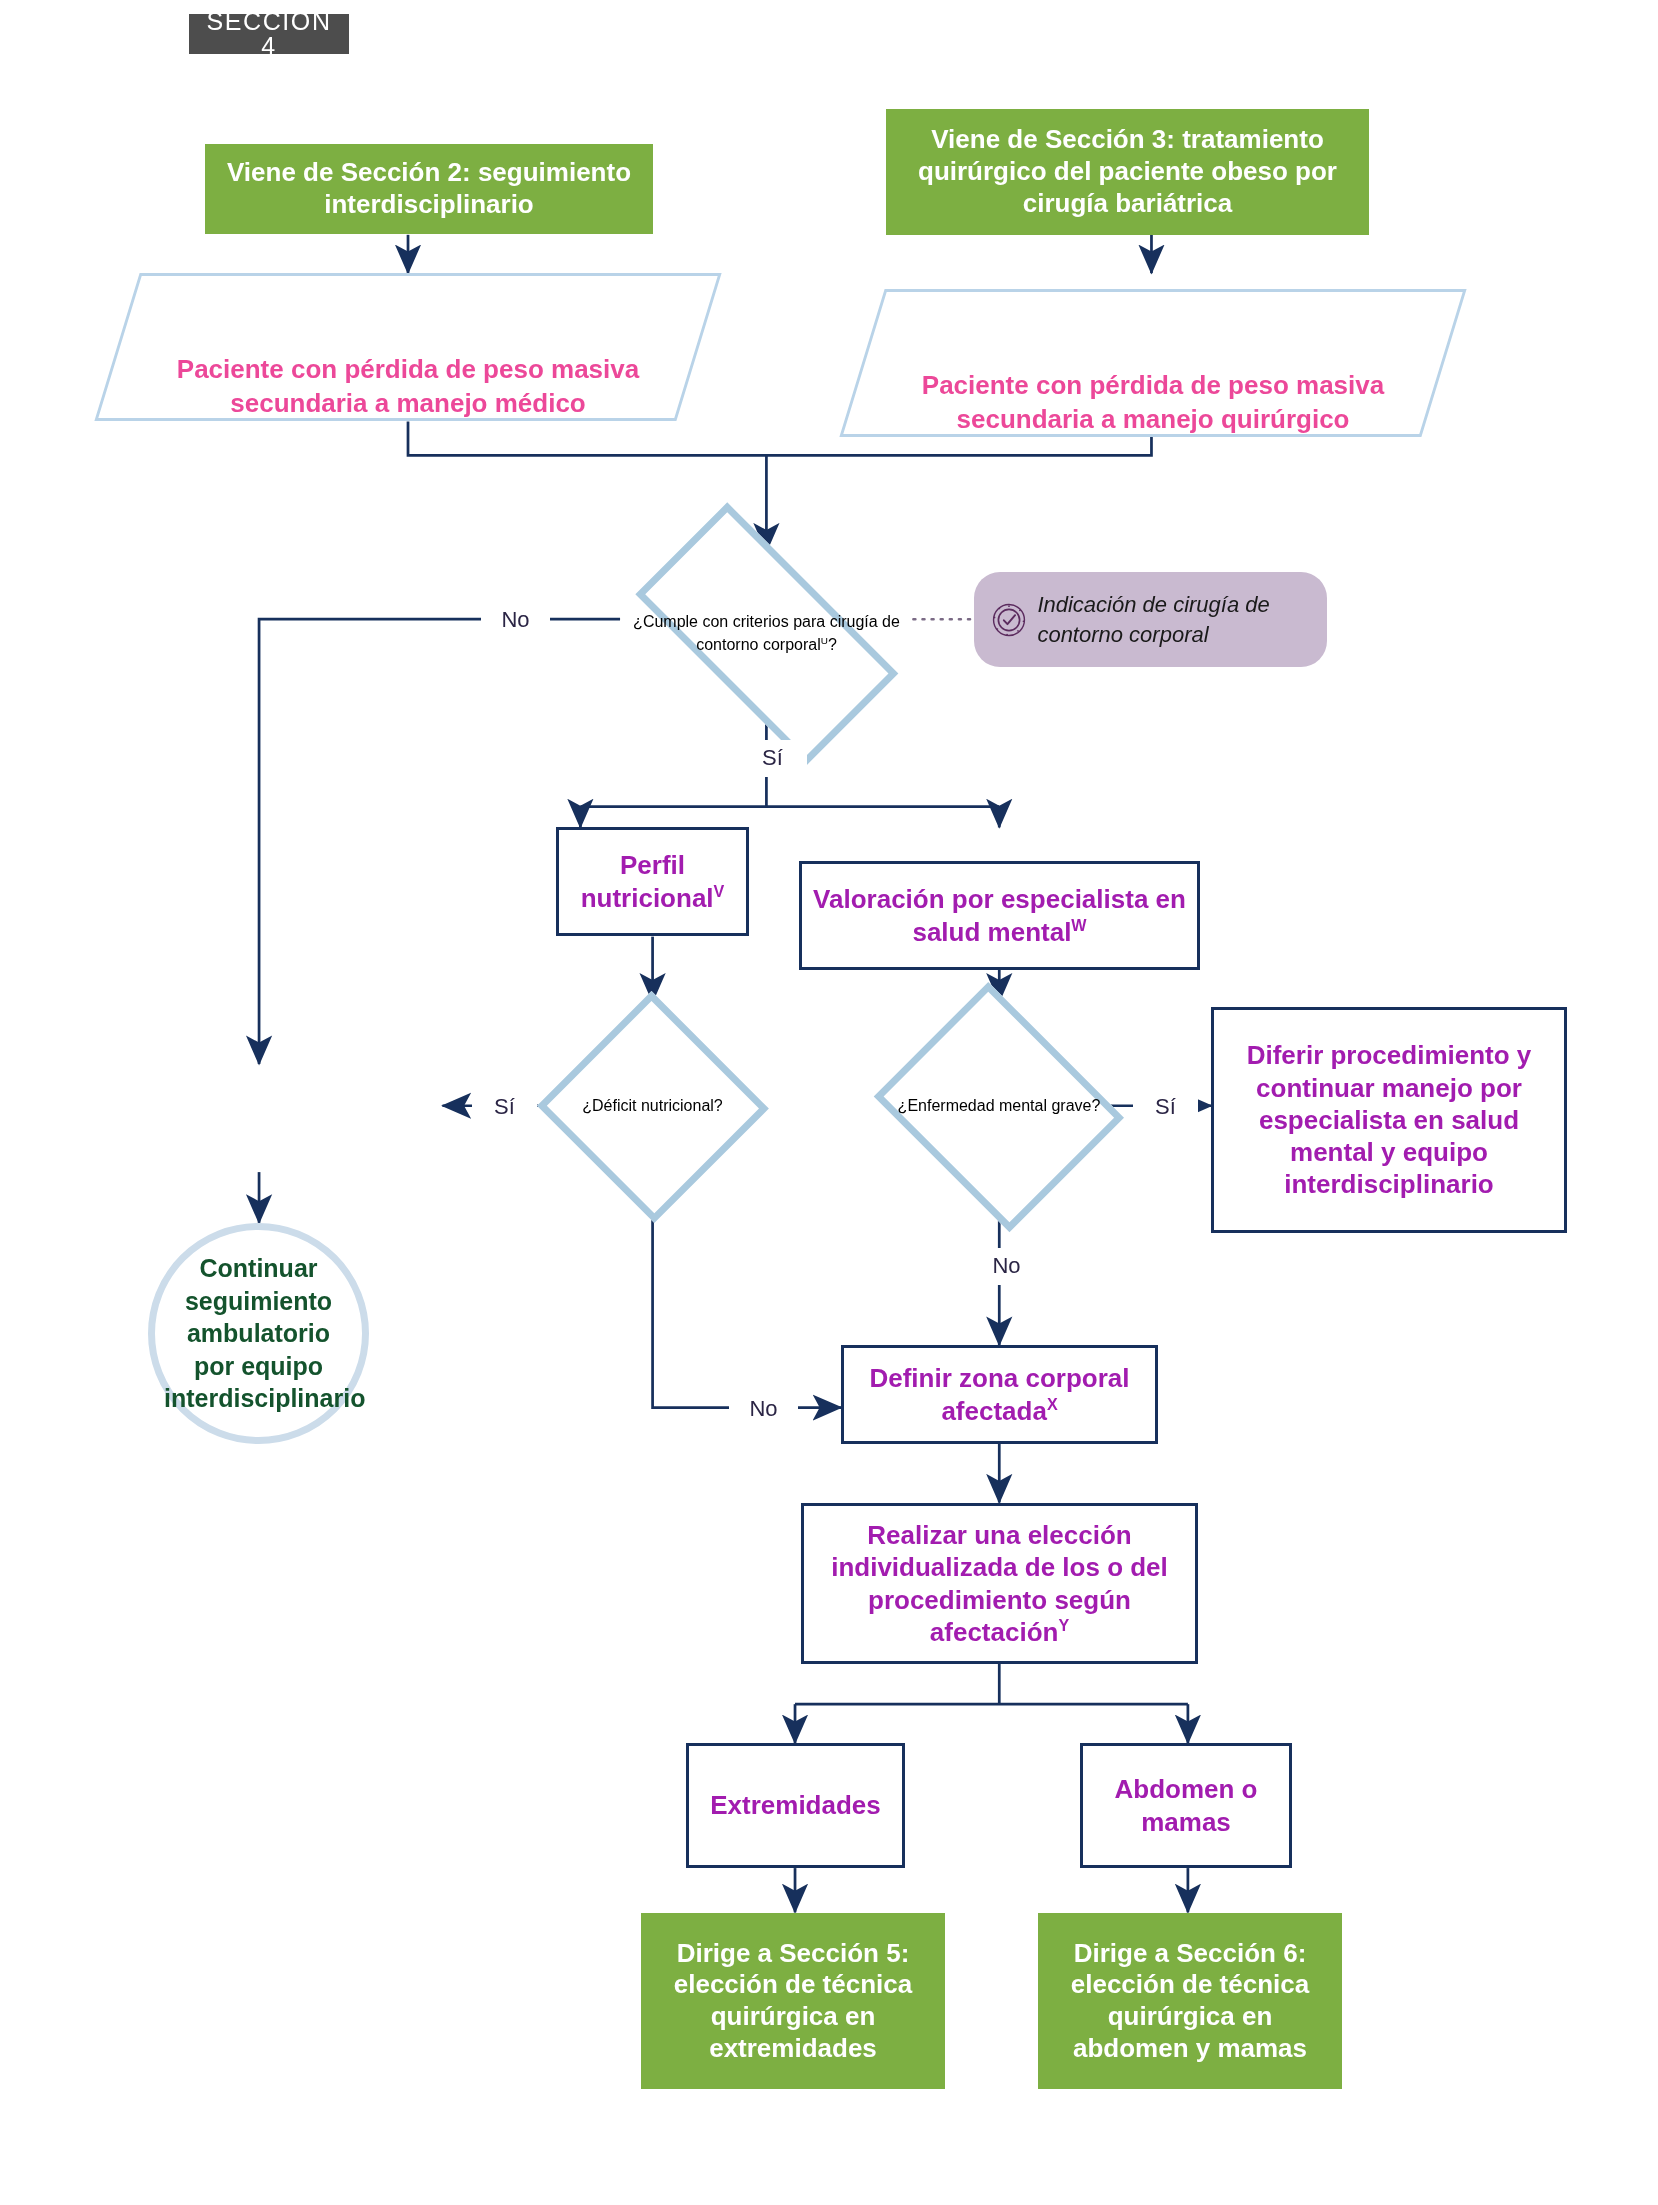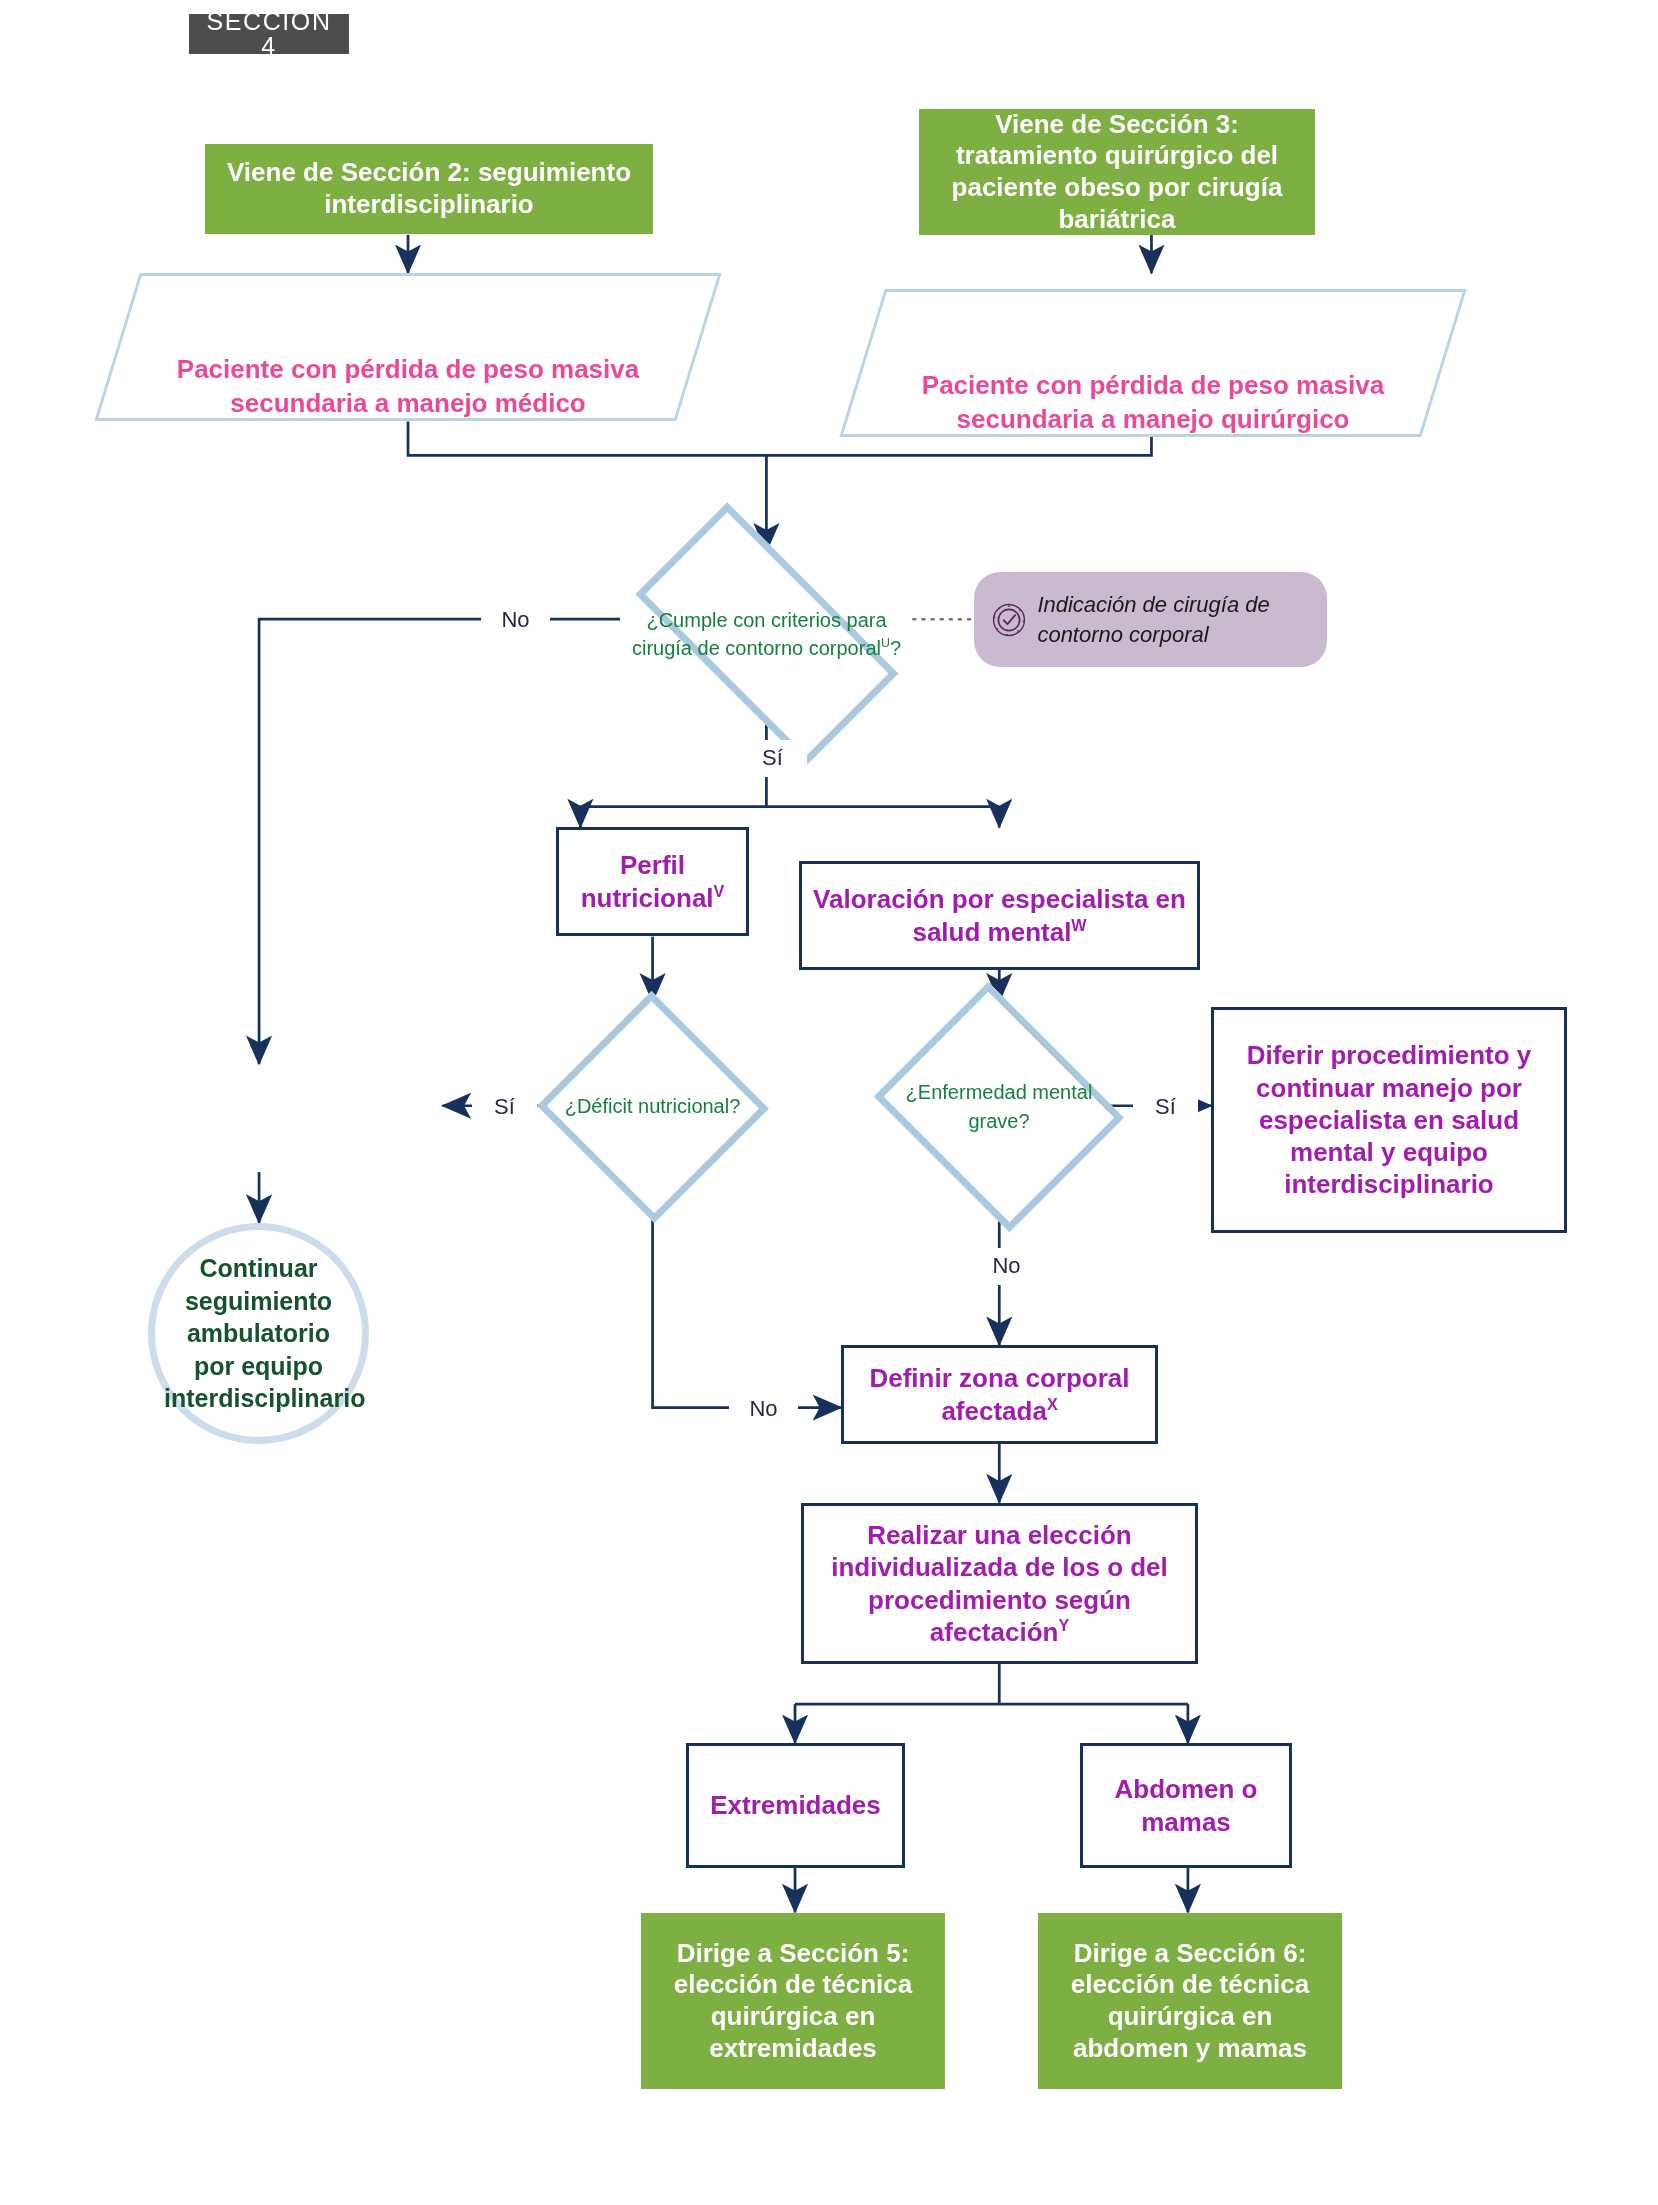--- a/index.html
+++ b/index.html
@@ -38,21 +38,21 @@
   }
   .para .txt{position:relative;z-index:1;}
 
   
   .proc{
     border:3.3px solid #17305c;background:#ffffff;
     color:#a21caf;font-weight:bold;font-size:26px;line-height:1.24;
   }
 
   
-  .diamond{color:#15803d;font-weight:400;font-size:20px;line-height:1.42;}
+  .diamond{color:#000000;font-weight:400;font-size:16px;line-height:1.42;}
   .diamond .shape{
     position:absolute;left:50%;top:50%;width:70.7%;height:70.7%;
     transform:translate(-50%,-50%) rotate(45deg);
     border:7.2px solid #a9c9de;background:#ffffff;z-index:0;
   }
   .diamond .txt{position:relative;z-index:1;}
 
   
   .circle{
     border:7.2px solid #ccdcea;border-radius:50%;background:#ffffff;
@@ -135,21 +135,21 @@
   </svg>
 
   <div class="node sec-badge" style="left:189px;top:14.3px;width:160px;height:40px;">
     <span class="txt">SECCIÓN 4</span>
   </div>
 
   <div class="node green" style="left:205px;top:144px;width:448px;height:90px;">
     <span class="txt">Viene de Sección 2: seguimiento interdisciplinario</span>
   </div>
 
-  <div class="node green" style="left:919px;top:109px;width:396px;height:126px;justify-content:center;">
+  <div class="node green" style="left:886px;top:109px;width:483px;height:126px;justify-content:center;">
     <span class="txt">Viene de Sección 3: tratamiento quirúrgico del paciente obeso por cirugía bariátrica</span>
   </div>
 
   <div class="node para" style="left:117px;top:273px;width:582px;height:148px;">
     <span class="shape"></span>
     <span class="txt">Paciente con pérdida de peso masiva secundaria a manejo médico</span>
   </div>
 
   <div class="node para" style="left:862px;top:273px;width:582px;height:148px;margin-top:16px;">
     <span class="shape"></span>

